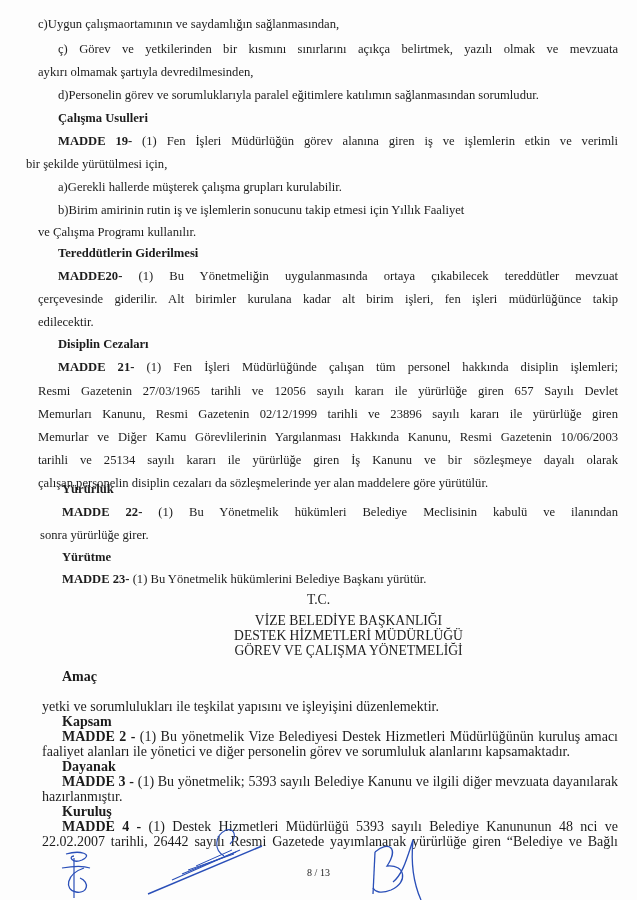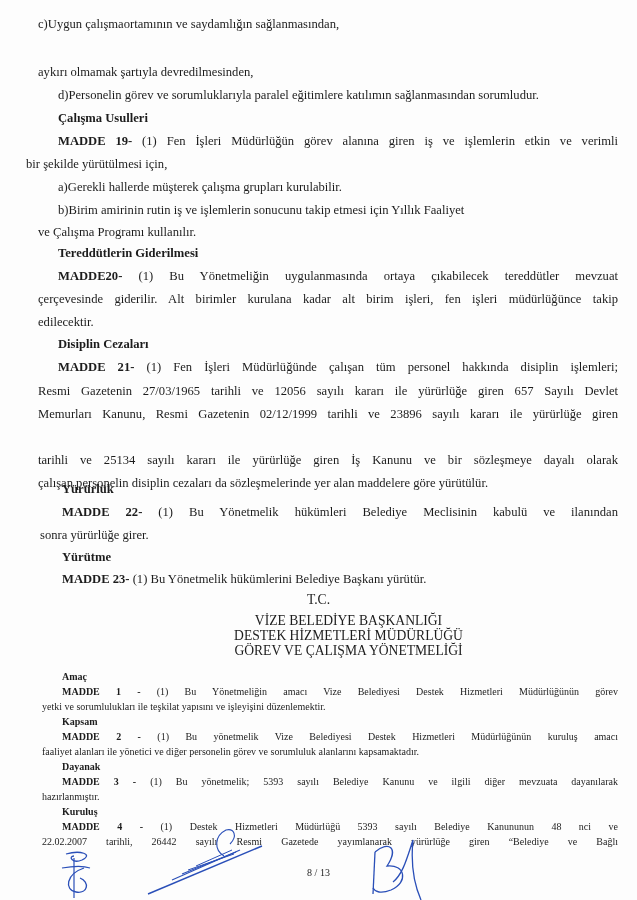--- a/index.html
+++ b/index.html
@@ -6,66 +6,67 @@
   body {
     width: 637px; height: 900px; background: #fdfdfd; position: relative; overflow: hidden;
     font-family: "Liberation Serif", "DejaVu Serif", serif; color: #1c1c1c;
   }
   .page { position: absolute; left: 0; top: 0; width: 637px; height: 776px; }
   .ln { position: absolute; white-space: nowrap; font-size: 12.6px; line-height: 14px; }
   .j { text-align: justify; text-align-last: justify; white-space: normal; }
   .b { font-weight: bold; }
   .c { text-align: center; left: 0; width: 637px; }
   .title { font-size: 13.6px; line-height: 15px; }
-  .sm { font-size: 10px; line-height: 13px; }
+  .sm { font-size: 14px; line-height: 13px; }
   .pg { font-size: 10px; }
   svg.sig { position: absolute; overflow: visible; }
 </style>
 </head>
 <body>
 
 <div class="page" data-name="document-page">
 
   <div class="ln" style="left:38px;top:11px;" data-name="list-item-c">c)Uygun çalışmaortamının ve saydamlığın sağlanmasından,</div>
+  <div class="ln j" style="left:58px;top:36px;width:560px;" data-name="list-item-cc">ç)  Görev ve yetkilerinden bir kısmını sınırlarını açıkça belirtmek, yazılı olmak ve  mevzuata</div>
   <div class="ln" style="left:58px;top:84px;" data-name="list-item-d">d)Personelin görev ve sorumluklarıyla paralel eğitimlere katılımın sağlanmasından  sorumludur.</div>
   <div class="ln" style="left:38px;top:59px;" data-name="list-item-cc-cont">aykırı olmamak şartıyla devredilmesinden,</div>
 
   <div class="ln b" style="left:58px;top:128px;" data-name="section-heading-calisma-usulleri">Çalışma Usulleri</div>
   <div class="ln j" style="left:58px;top:153px;width:560px;" data-name="madde-19-line-1"><span class="b" data-name="madde-19-label">MADDE 19-</span><span> (1) Fen İşleri Müdürlüğün görev alanına giren iş ve işlemlerin etkin ve verimli</span></div>
   <div class="ln" style="left:26px;top:177px;" data-name="madde-19-line-2">bir şekilde yürütülmesi için,</div>
   <div class="ln" style="left:58px;top:201px;" data-name="madde-19-item-a">a)Gerekli hallerde müşterek çalışma grupları kurulabilir.</div>
   <div class="ln" style="left:58px;top:225px;" data-name="madde-19-item-b">b)Birim amirinin rutin iş ve işlemlerin  sonucunu takip etmesi için Yıllık Faaliyet</div>
   <div class="ln" style="left:38px;top:250px;" data-name="madde-19-item-b-cont">ve Çalışma Programı kullanılır.</div>
 
   <div class="ln b" style="left:58px;top:270px;" data-name="section-heading-tereddutlerin-giderilmesi">Tereddütlerin Giderilmesi</div>
   <div class="ln j" style="left:58px;top:296px;width:560px;" data-name="madde-20-line-1"><span class="b" data-name="madde-20-label">MADDE20-</span><span> (1) Bu Yönetmeliğin uygulanmasında ortaya çıkabilecek tereddütler mevzuat</span></div>
   <div class="ln j" style="left:38px;top:320px;width:580px;" data-name="madde-20-line-2">çerçevesinde giderilir. Alt birimler kurulana kadar alt birim işleri, fen işleri müdürlüğünce takip</div>
   <div class="ln" style="left:38px;top:345px;" data-name="madde-20-line-3">edilecektir.</div>
 
   <div class="ln b" style="left:58px;top:366px;" data-name="section-heading-disiplin-cezalari">Disiplin Cezaları</div>
   <div class="ln j" style="left:58px;top:390px;width:560px;" data-name="madde-21-line-1"><span class="b" data-name="madde-21-label">MADDE 21-</span><span> (1) Fen İşleri Müdürlüğünde çalışan tüm personel hakkında disiplin işlemleri;</span></div>
   <div class="ln j" style="left:38px;top:414px;width:580px;" data-name="madde-21-line-2">Resmi Gazetenin 27/03/1965 tarihli ve 12056 sayılı kararı ile yürürlüğe giren 657 Sayılı Devlet</div>
   <div class="ln j" style="left:38px;top:438px;width:580px;" data-name="madde-21-line-3">Memurları Kanunu, Resmi Gazetenin 02/12/1999 tarihli ve 23896 sayılı kararı ile yürürlüğe  giren</div>
+  <div class="ln j" style="left:38px;top:462px;width:580px;" data-name="madde-21-line-4">Memurlar ve Diğer Kamu Görevlilerinin Yargılanması Hakkında Kanunu, Resmi Gazetenin 10/06/2003</div>
   <div class="ln j" style="left:38px;top:486px;width:580px;" data-name="madde-21-line-5">tarihli ve 25134 sayılı kararı ile yürürlüğe giren İş Kanunu ve bir sözleşmeye dayalı olarak</div>
   <div class="ln" style="left:38px;top:510px;" data-name="madde-21-line-6">çalışan personelin disiplin cezaları da sözleşmelerinde yer alan maddelere göre yürütülür.</div>
 
   <div class="ln b" style="left:62px;top:532px;" data-name="section-heading-yururluk">Yürürlük</div>
   <div class="ln j" style="left:62px;top:556px;width:556px;" data-name="madde-22-line-1"><span class="b" data-name="madde-22-label">MADDE 22-</span><span> (1) Bu Yönetmelik hükümleri Belediye Meclisinin kabulü ve ilanından</span></div>
   <div class="ln" style="left:40px;top:580px;" data-name="madde-22-line-2">sonra yürürlüğe girer.</div>
 
   <div class="ln b" style="left:62px;top:603px;" data-name="section-heading-yurutme">Yürütme</div>
   <div class="ln" style="left:62px;top:626px;" data-name="madde-23-line-1"><span class="b" data-name="madde-23-label">MADDE 23-</span><span> (1) Bu Yönetmelik hükümlerini Belediye Başkanı yürütür.</span></div>
 
   <div class="ln c title" style="top:643px;" data-name="doc-tc-heading">T.C.</div>
   <div class="ln c title" style="top:665px;left:30px;" data-name="doc-title-line-1">VİZE BELEDİYE BAŞKANLIĞI</div>
   <div class="ln c title" style="top:680px;left:30px;" data-name="doc-title-line-2">DESTEK HİZMETLERİ MÜDÜRLÜĞÜ</div>
   <div class="ln c title" style="top:695px;left:30px;" data-name="doc-title-line-3">GÖREV VE ÇALIŞMA YÖNETMELİĞİ</div>
 
   <div class="ln b sm" style="left:62px;top:729px;" data-name="section-heading-amac">Amaç</div>
-  <div class="ln j sm" style="left:62px;top:744px;width:556px;" data-name="madde-1-line-1"><span class="b" data-name="madde-1-label">MADDE 1 -</span><span> (1) Bu Yönetmeliğin amacı Vize Belediyesi Destek Hizmetleri Müdürlüğünün görev</span></div>
   <div class="ln sm" style="left:42px;top:759px;" data-name="madde-1-line-2">yetki ve sorumlulukları ile teşkilat yapısını ve işleyişini düzenlemektir.</div>
 
   <div class="ln b sm" style="left:62px;top:774px;" data-name="section-heading-kapsam">Kapsam</div>
   <div class="ln j sm" style="left:62px;top:789px;width:556px;" data-name="madde-2-line-1"><span class="b" data-name="madde-2-label">MADDE 2 -</span><span> (1) Bu yönetmelik Vize Belediyesi Destek Hizmetleri Müdürlüğünün kuruluş amacı</span></div>
   <div class="ln sm" style="left:42px;top:804px;" data-name="madde-2-line-2">faaliyet alanları ile yönetici ve diğer personelin görev ve sorumluluk alanlarını kapsamaktadır.</div>
 
   <div class="ln b sm" style="left:62px;top:820px;" data-name="section-heading-dayanak">Dayanak</div>
   <div class="ln j sm" style="left:62px;top:835px;width:556px;" data-name="madde-3-line-1"><span class="b" data-name="madde-3-label">MADDE 3 -</span><span> (1) Bu yönetmelik; 5393 sayılı Belediye Kanunu ve ilgili diğer mevzuata dayanılarak</span></div>
   <div class="ln sm" style="left:42px;top:850px;" data-name="madde-3-line-2">hazırlanmıştır.</div>
 

